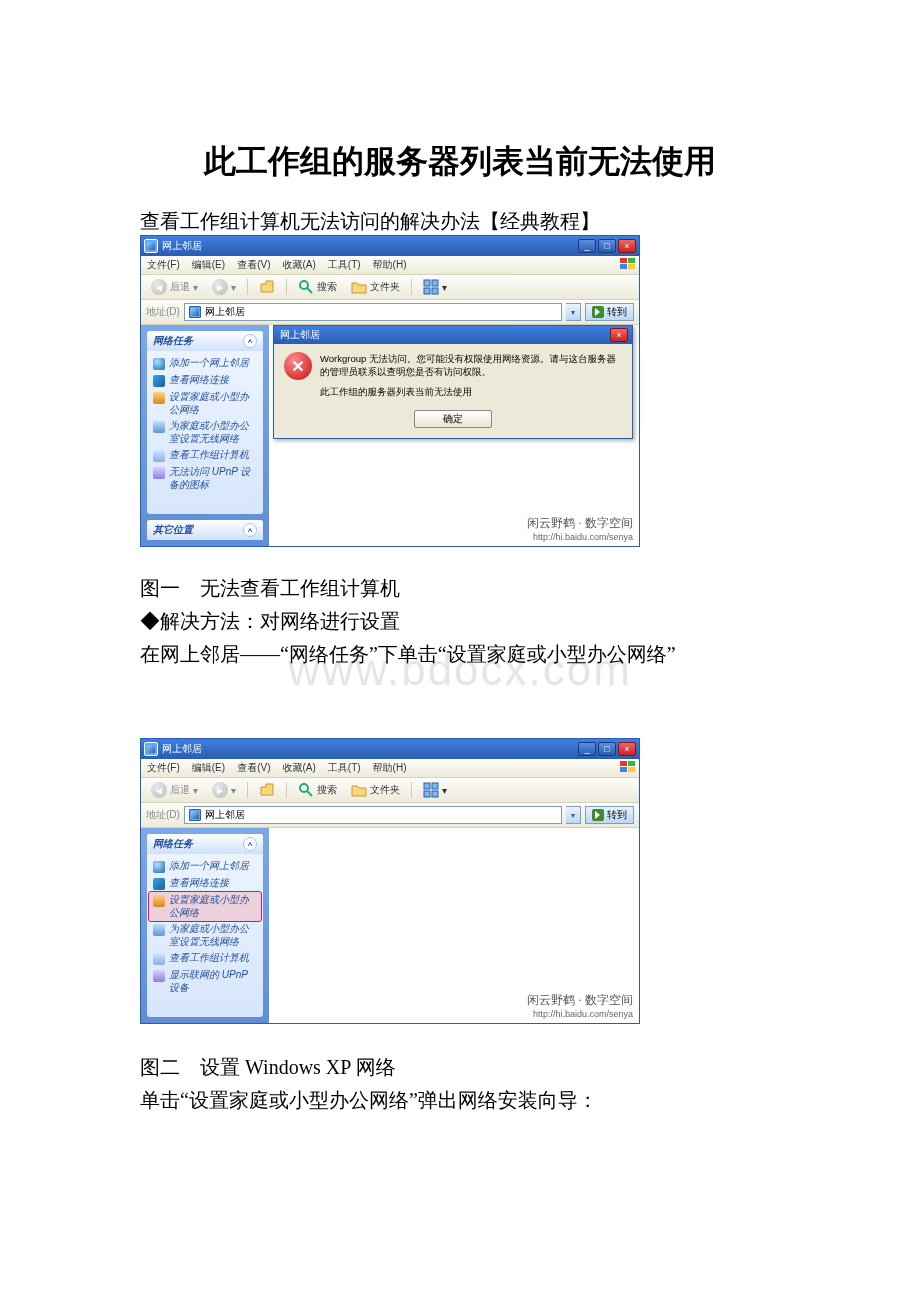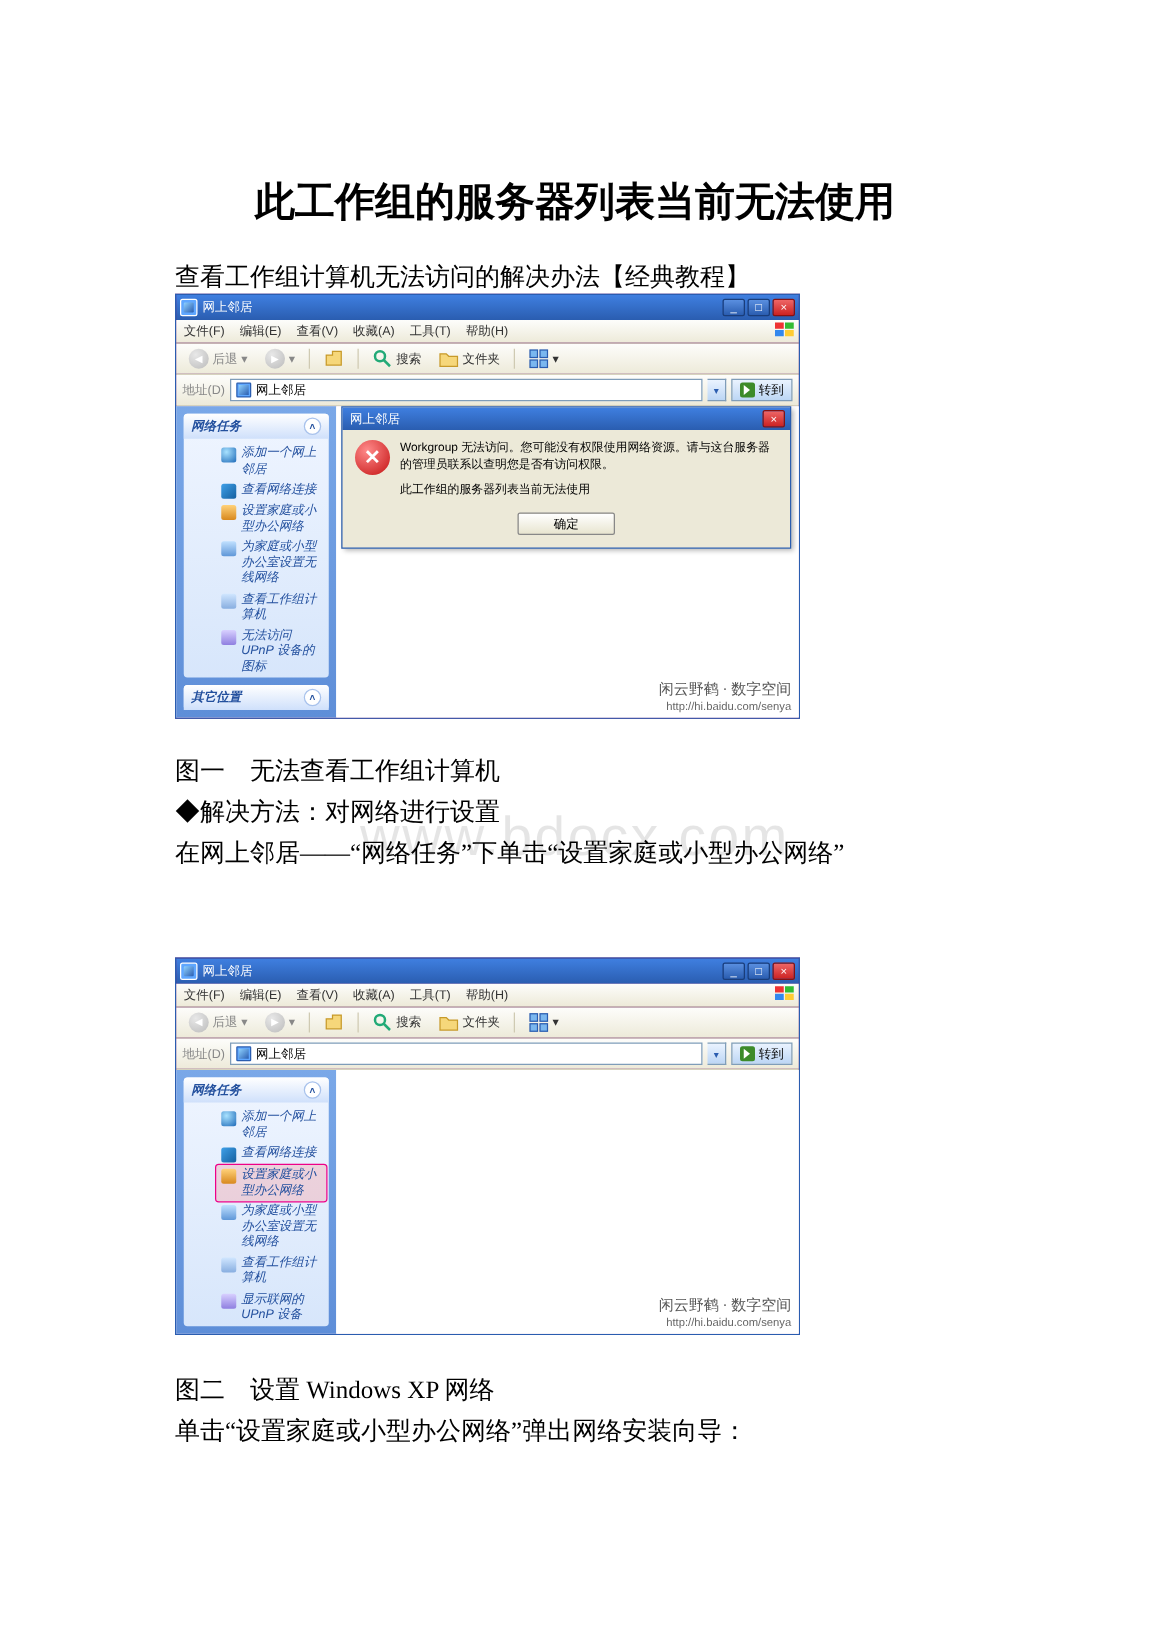--- a/index.html
+++ b/index.html
@@ -35,21 +35,21 @@
     pointer-events: none;
     white-space: nowrap;
   }
 
   
   .xp-window {
     width: 500px;
     font-family: "Microsoft YaHei", "SimSun", Tahoma, sans-serif;
     font-size: 10px;
     color: #000;
-    background: #701a75;
+    background: #fdba74;
     border: 1px solid #2a5db0;
     box-shadow: 0 0 0 transparent;
   }
   .titlebar {
     height: 20px;
     background: linear-gradient(#3f7fe0, #2a5db0);
     display: flex;
     align-items: center;
     padding: 0 3px;
     color: #fff;
@@ -170,21 +170,21 @@
     display:flex;justify-content:space-between;align-items:center;
     color:#23509e;font-weight:bold;
     border-radius:3px 3px 0 0;
   }
   .chev {
     width:14px;height:14px;border-radius:50%;
     background:#fff;border:1px solid #a8c2ec;
     display:flex;align-items:center;justify-content:center;
     color:#23509e;font-size:8px;
   }
-  .side-list { padding:4px 2px 0;margin-left:24px; }
+  .side-list { padding:4px 2px 21px; }
   .side-item {
     display:flex;align-items:flex-start;gap:4px;
     padding:2px 4px;
     color:#23509e;
     line-height:1.25;
     cursor:pointer;
   }
   .side-item.sel {
     background:rgba(255,120,120,.25);
     outline:1px solid #e08;

